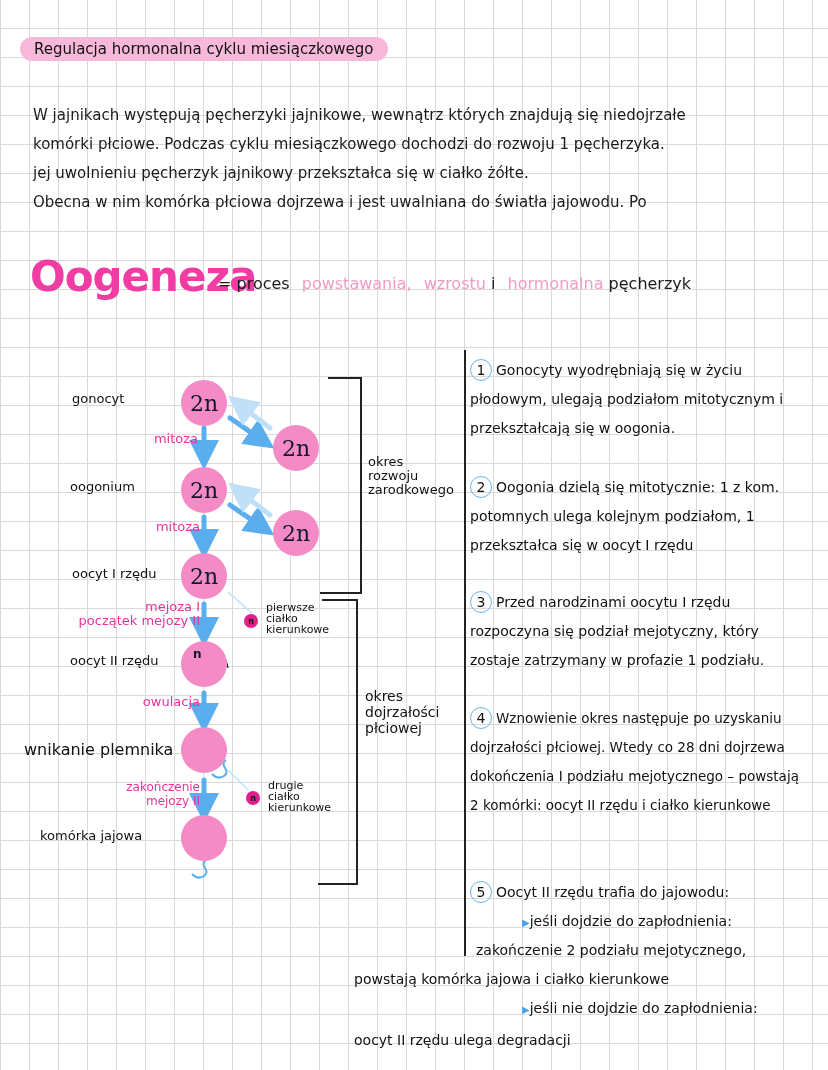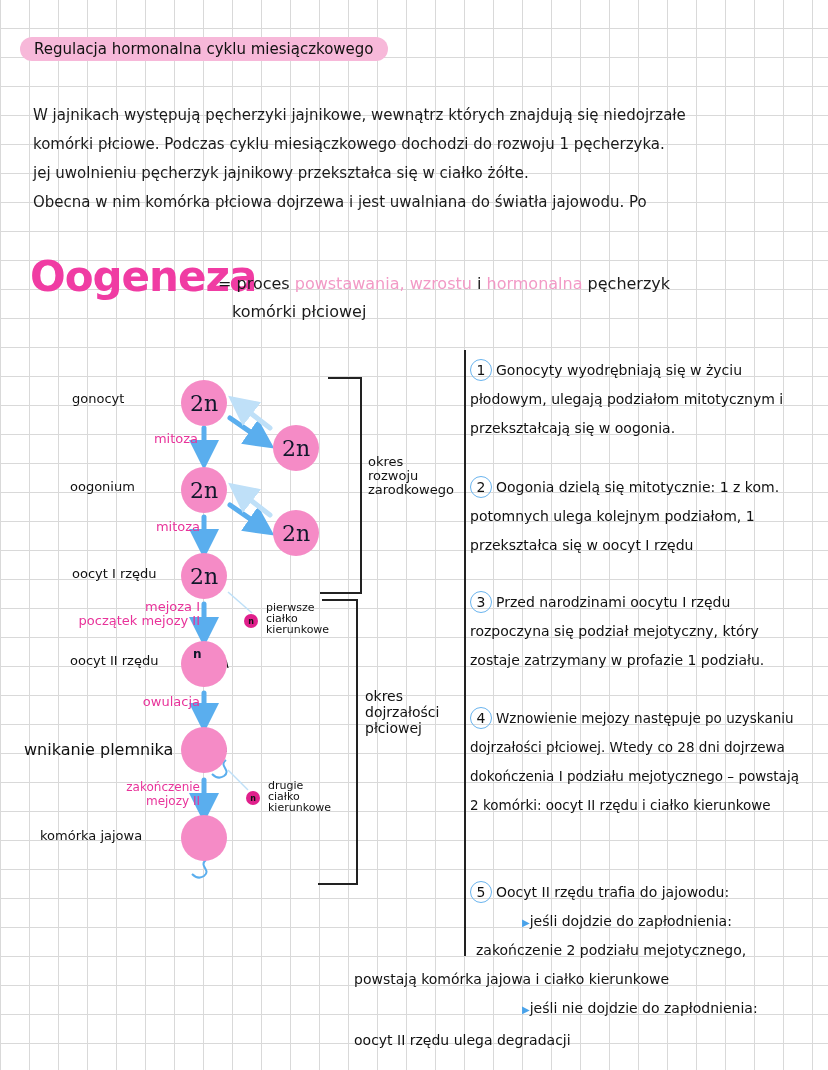--- a/index.html
+++ b/index.html
@@ -17,21 +17,21 @@
   .abs{position:absolute;}
   .title-hl{
     left:20px;top:37px;height:24px;padding:0 14px;
     background:#f7b8d9;border-radius:12px;
     font-size:15px;line-height:24px;color:#111;
   }
   .intro p{margin:0;line-height:29px;font-size:15px;}
   .intro{left:33px;top:101px;width:770px;}
   .big{left:30px;top:252px;font-size:42px;font-weight:bold;color:#f03ca3;letter-spacing:-1px;font-family:"DejaVu Sans", sans-serif;}
   .def{left:218px;top:270px;font-size:16px;line-height:28px;}
-  .pink-light{color:#f29ac6;}
+  .pink-light{color:#f29ac6;margin-left:7px;}
   .pink{color:#e8339a;}
   .cell{
     border-radius:50%;background:#f58bc6;display:flex;align-items:center;justify-content:center;
     font-size:22px;color:#0f172a;font-family:"DejaVu Serif", serif;
   }
   .lbl{font-size:13px;color:#111;}
   .plbl{font-size:13px;color:#e8339a;text-align:right;line-height:14px;}
   .small{font-size:11px;line-height:11px;color:#111;}
   .polar{width:14px;height:14px;border-radius:50%;background:#e0208c;color:#111;font-size:8px;display:flex;align-items:center;justify-content:center;font-weight:bold;}
   .note{font-size:14px;line-height:29px;color:#111;}
@@ -54,21 +54,20 @@
 <div class="abs def">
   <div>
     <span>=</span>
     <span>proces</span>
     <span class="pink-light">powstawania,</span>
     <span class="pink-light">wzrostu</span>
     <span>i</span>
     <span class="pink-light">hormonalna</span>
     <span>pęcherzyk</span>
   </div>
-  <div style="padding-left:14px">komórki płciowej</div>
 </div>
 
 <svg class="abs" style="left:0;top:0" width="828" height="1070">
   <defs>
     <marker id="ah" markerWidth="6" markerHeight="6" refX="3" refY="3" orient="auto">
       <path d="M0,0 L6,3 L0,6 Z" fill="#5aaeee"></path>
     </marker>
     <marker id="ahl" markerWidth="6" markerHeight="6" refX="3" refY="3" orient="auto">
       <path d="M0,0 L6,3 L0,6 Z" fill="#bfe0f8"></path>
     </marker>
@@ -163,21 +162,21 @@
   <div><span class="num">2</span><span>Oogonia dzielą się mitotycznie: 1 z kom.</span></div>
   <div>potomnych ulega kolejnym podziałom, 1</div>
   <div>przekształca się w oocyt I rzędu</div>
 </div>
 <div class="abs note" style="left:470px;top:588px;width:355px">
   <div><span class="num">3</span><span>Przed narodzinami oocytu I rzędu</span></div>
   <div>rozpoczyna się podział mejotyczny, który</div>
   <div>zostaje zatrzymany w profazie 1 podziału.</div>
 </div>
 <div class="abs note" style="left:470px;top:704px;width:358px;font-size:13.5px">
-  <div><span class="num">4</span><span>Wznowienie mejozy następuje po uzyskaniu</span></div>
+  <div><span class="num">4</span><span>Wznowienie okres następuje po uzyskaniu</span></div>
   <div>dojrzałości płciowej. Wtedy co 28 dni dojrzewa</div>
   <div>dokończenia I podziału mejotycznego – powstają</div>
   <div>2 komórki: oocyt II rzędu i ciałko kierunkowe</div>
 </div>
 <div class="abs note" style="left:470px;top:878px;width:355px">
   <div><span class="num">5</span><span>Oocyt II rzędu trafia do jajowodu:</span></div>
 </div>
 <div class="abs note" style="left:522px;top:907px">
   <span class="bullet">▶</span><span>jeśli dojdzie do zapłodnienia:</span>
 </div>

